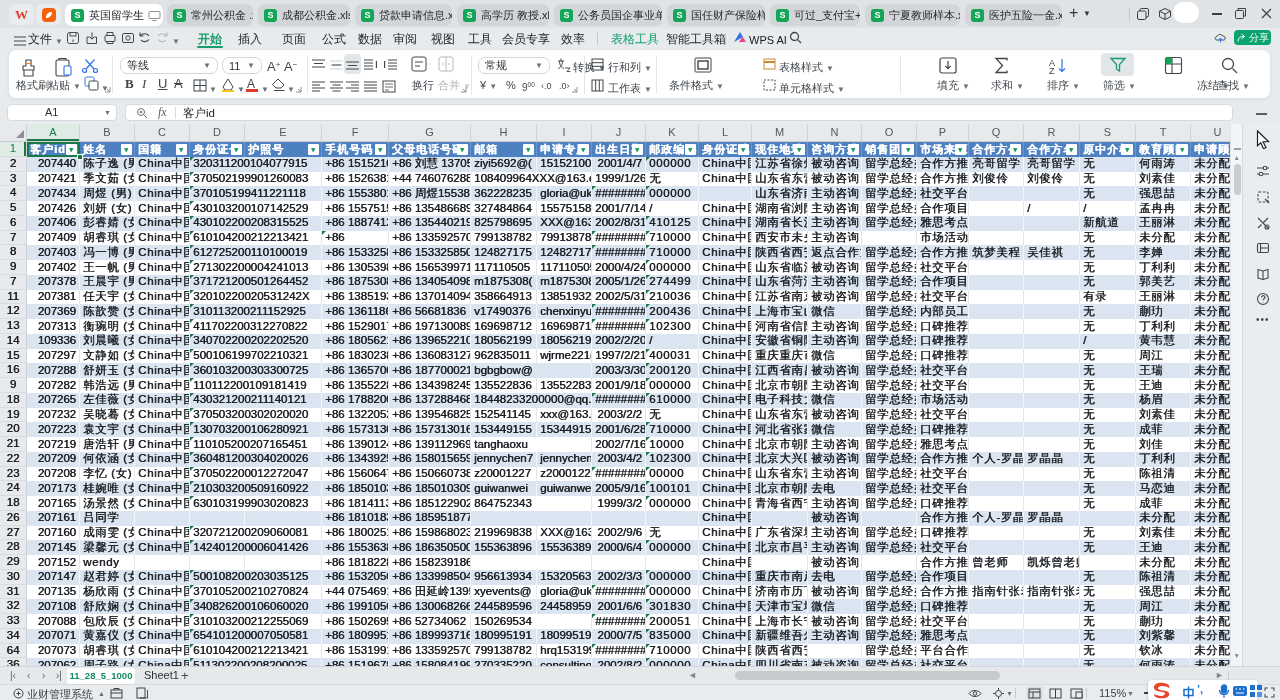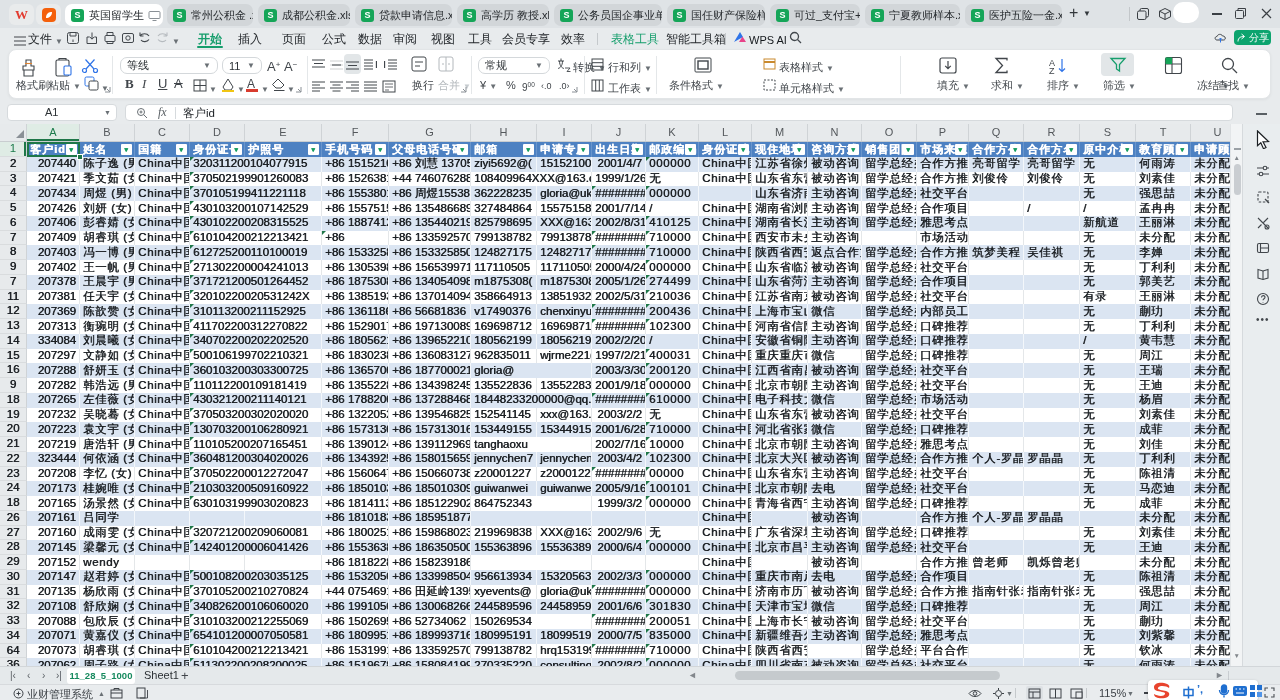--- a/index.html
+++ b/index.html
@@ -833,21 +833,21 @@
             <td class="tx">留学总经办</td>
             <td class="tx">口碑推荐,</td>
             <td class="tx"></td>
             <td class="tx"></td>
             <td class="tx">无</td>
             <td class="tx">丁利利</td>
             <td class="tx">未分配</td>
           </tr>
           <tr class="dr b">
             <td class="rn">14</td>
-            <td class="num">334084</td>
+            <td class="num">109336</td>
             <td class="tx">刘晨曦 (女</td>
             <td class="tx">China中国</td>
             <td class="tx asc tri" colspan="2">340702200202202520</td>
             <td class="tx asc">+86 18056219</td>
             <td class="tx asc">+86 1396522100</td>
             <td class="tx asc">180562199</td>
             <td class="tx asc">180562199</td>
             <td class="num j">2002/2/20</td>
             <td class="tx">/</td>
             <td class="tx">China中国</td>
@@ -885,21 +885,21 @@
             <td class="tx">未分配</td>
           </tr>
           <tr class="dr b">
             <td class="rn">16</td>
             <td class="num">207288</td>
             <td class="tx">舒妍玉 (女</td>
             <td class="tx">China中国</td>
             <td class="tx asc tri" colspan="2">360103200303300725</td>
             <td class="tx asc">+86 13657006</td>
             <td class="tx asc">+86 1877000215</td>
-            <td class="tx asc" colspan="2">gloria@</td>
+            <td class="tx asc" colspan="2">bgbgbow@</td>
             <td class="num j">2003/3/30</td>
             <td class="tx tri">200120</td>
             <td class="tx">China中国</td>
             <td class="tx">江西省南昌</td>
             <td class="tx">被动咨询</td>
             <td class="tx">留学总经办</td>
             <td class="tx">社交平台,/</td>
             <td class="tx"></td>
             <td class="tx"></td>
             <td class="tx">无</td>
@@ -1014,21 +1014,21 @@
             <td class="tx">留学总经办</td>
             <td class="tx">雅思考点,雅</td>
             <td class="tx"></td>
             <td class="tx"></td>
             <td class="tx">无</td>
             <td class="tx">刘佳</td>
             <td class="tx">未分配</td>
           </tr>
           <tr class="dr b">
             <td class="rn">22</td>
-            <td class="num">323444</td>
+            <td class="num">207209</td>
             <td class="tx">何依涵 (女</td>
             <td class="tx">China中国</td>
             <td class="tx asc tri" colspan="2">360481200304020026</td>
             <td class="tx asc">+86 13439252</td>
             <td class="tx asc">+86 1580156591</td>
             <td class="tx asc">jennychen7</td>
             <td class="tx asc">jennychen7</td>
             <td class="num j">2003/4/2</td>
             <td class="tx tri">102300</td>
             <td class="tx">China中国</td>

